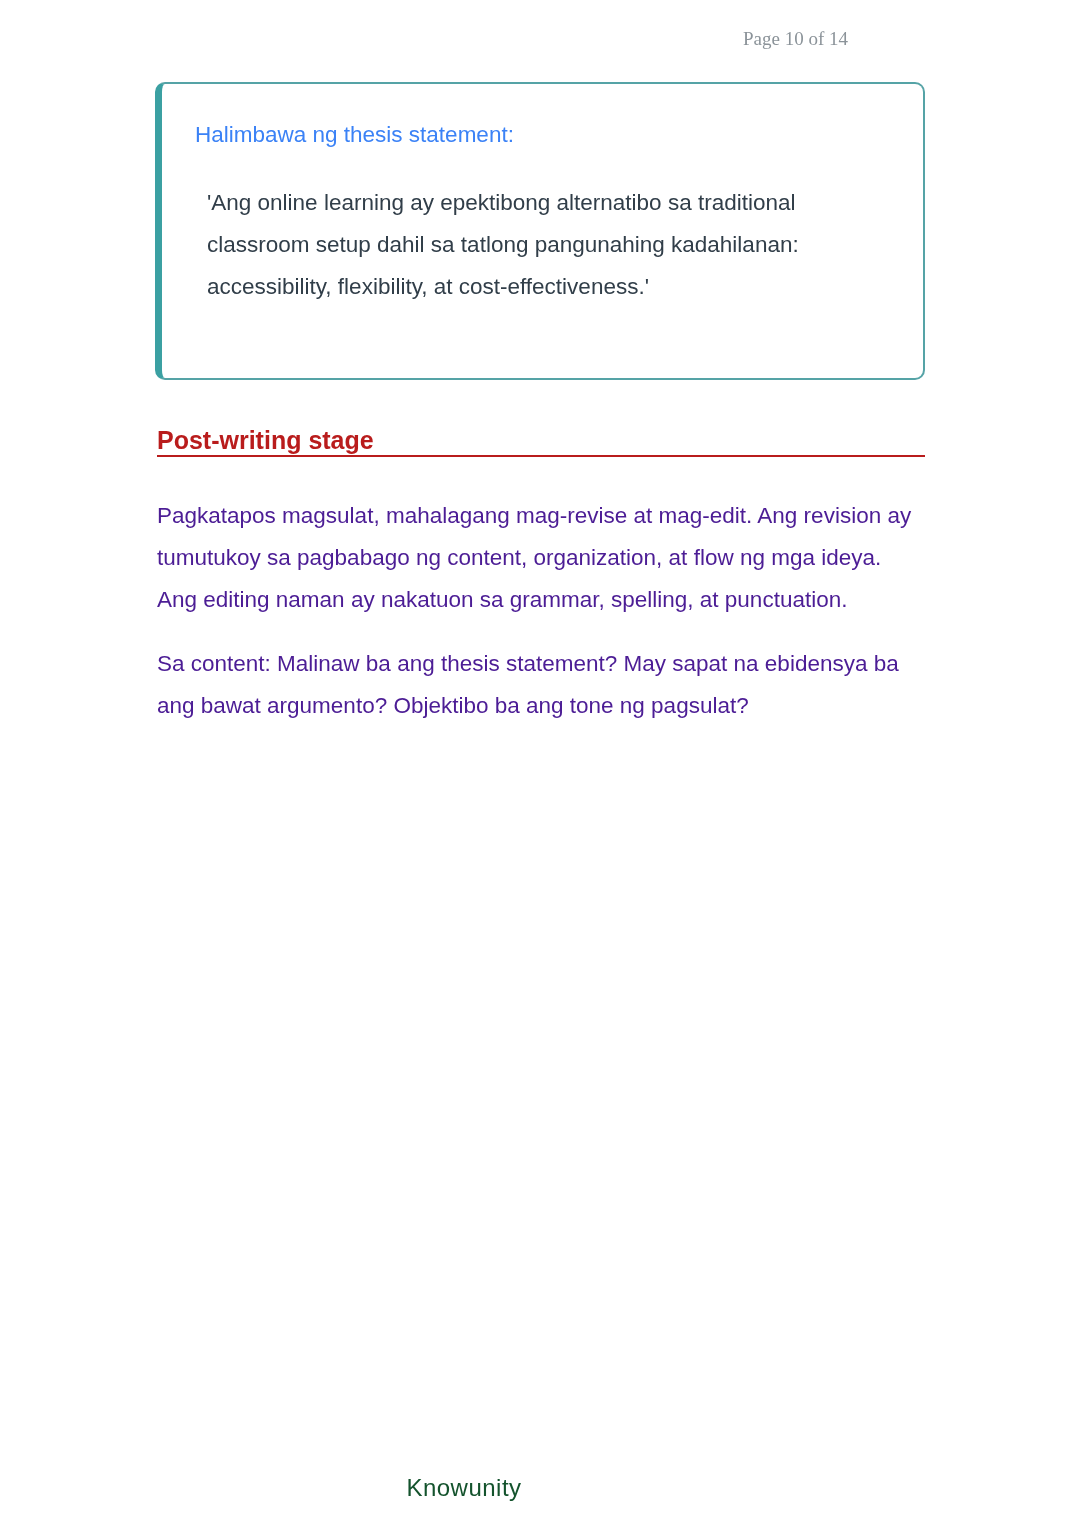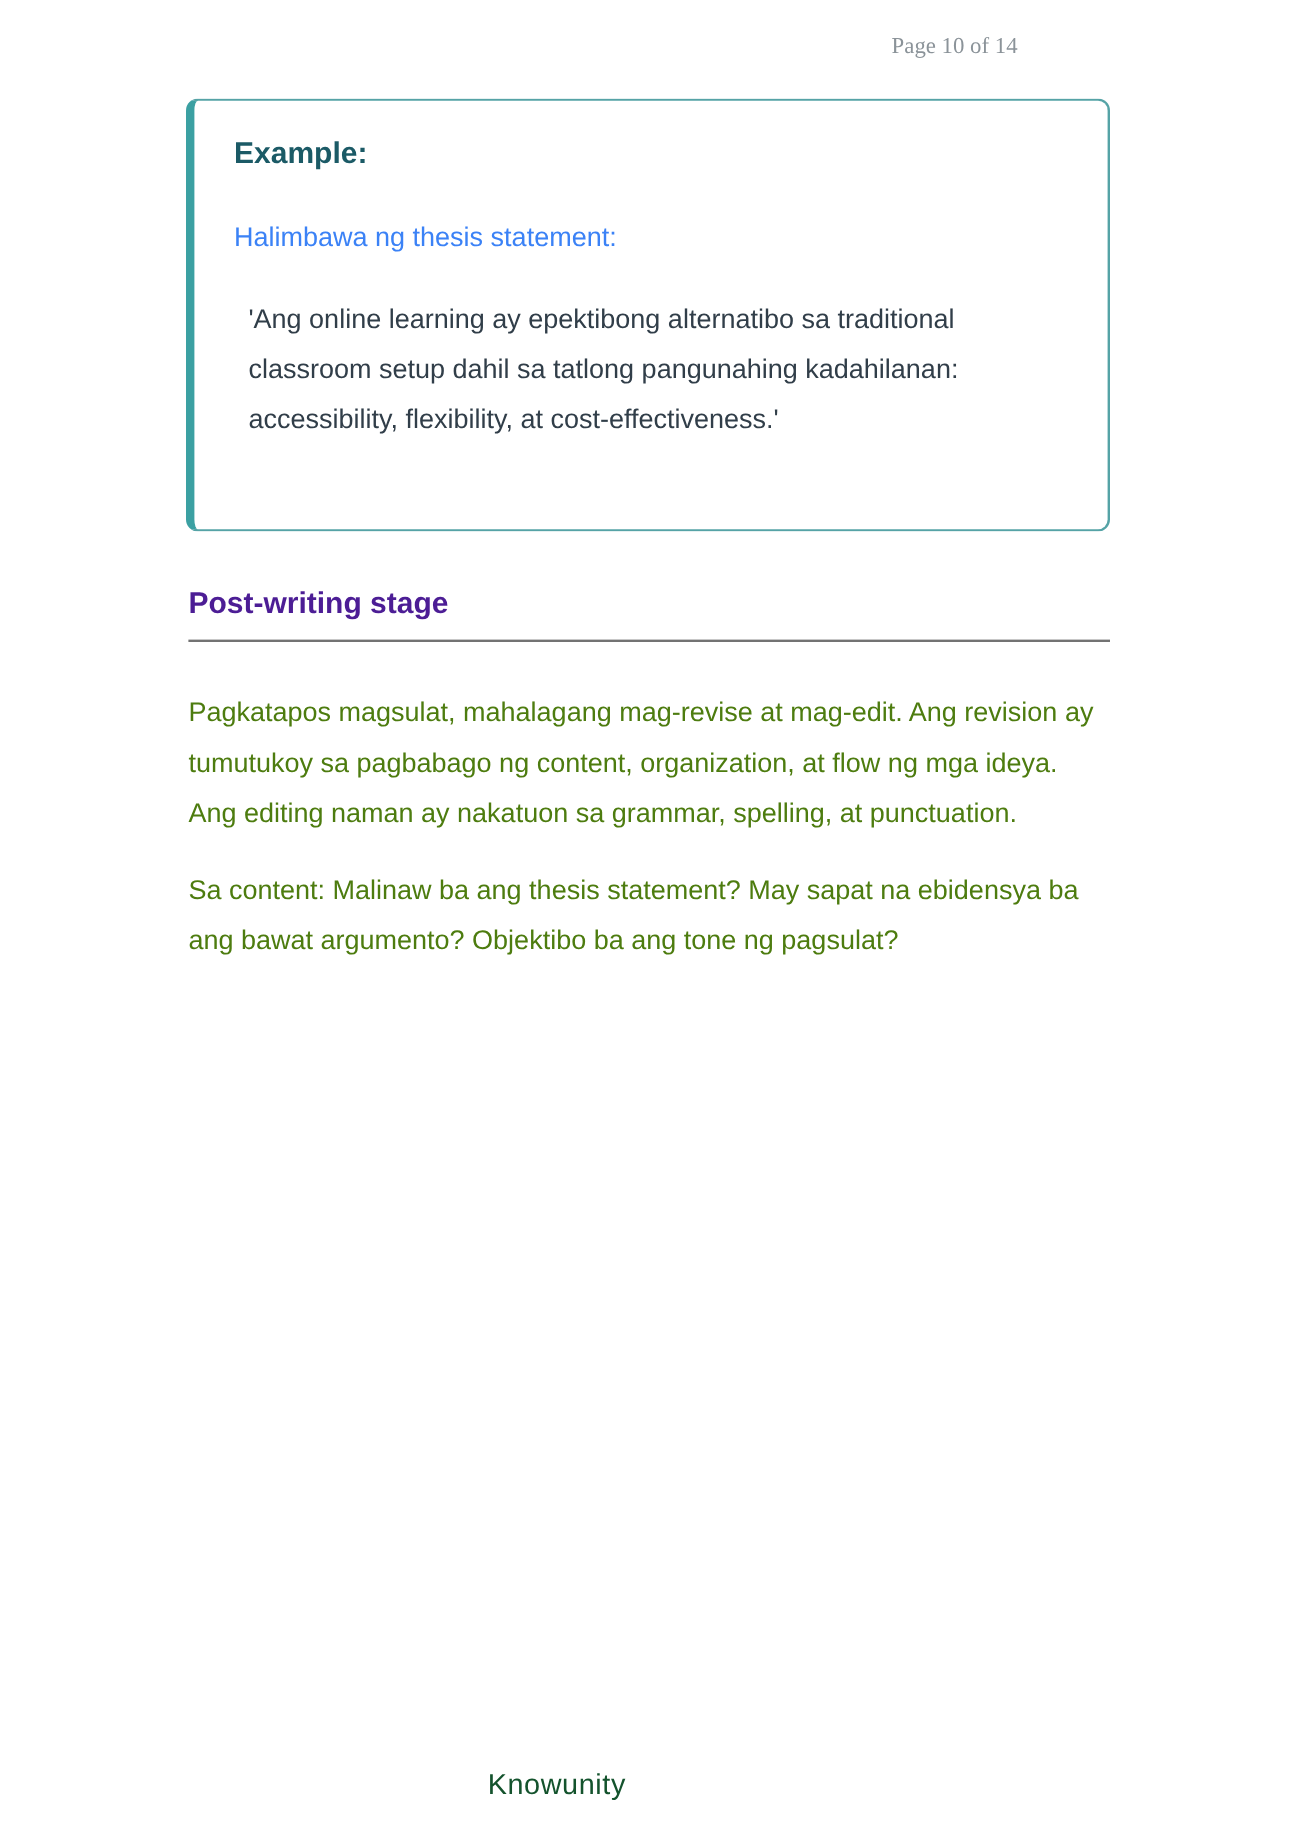--- a/index.html
+++ b/index.html
@@ -55,28 +55,27 @@
   .example-quote {
     font-size: 22.5px;
     line-height: 42px;
     color: #313e49;
     margin: 12px;
   }
   .section-heading {
     margin: 46px 0 0 0;
     font-size: 25px;
     font-weight: bold;
-    color: #4c1d95;
-    padding-bottom: 15px;
-    border-bottom: 2px solid #737373;
+    color: #b91c1c;
+    border-bottom: 2px solid #b91c1c;
   }
   .body-paragraph {
     font-size: 22.5px;
     line-height: 42px;
-    color: #4d7c0f;
+    color: #4c1d95;
     margin: 0 0 22px 0;
   }
   .body-paragraph.first {
     margin-top: 38px;
   }
   .footer-brand {
     position: absolute;
     left: 0;
     right: 0;
     bottom: 25px;
@@ -89,21 +88,20 @@
 </head>
 <body>
 
 <div class="page">
 
   <div class="page-indicator">Page 10 of 14</div>
 
   <div class="content">
 
     <div class="example-box">
-      <p class="example-title">Example:</p>
       <p class="example-intro">Halimbawa ng thesis statement:</p>
       <p class="example-quote">'Ang online learning ay epektibong alternatibo sa traditional classroom setup dahil sa tatlong pangunahing kadahilanan: accessibility, flexibility, at cost-effectiveness.'</p>
     </div>
 
     <h2 class="section-heading">Post-writing stage</h2>
 
     <p class="body-paragraph first">Pagkatapos magsulat, mahalagang mag-revise at mag-edit. Ang revision ay tumutukoy sa pagbabago ng content, organization, at flow ng mga ideya. Ang editing naman ay nakatuon sa grammar, spelling, at punctuation.</p>
 
 
 

